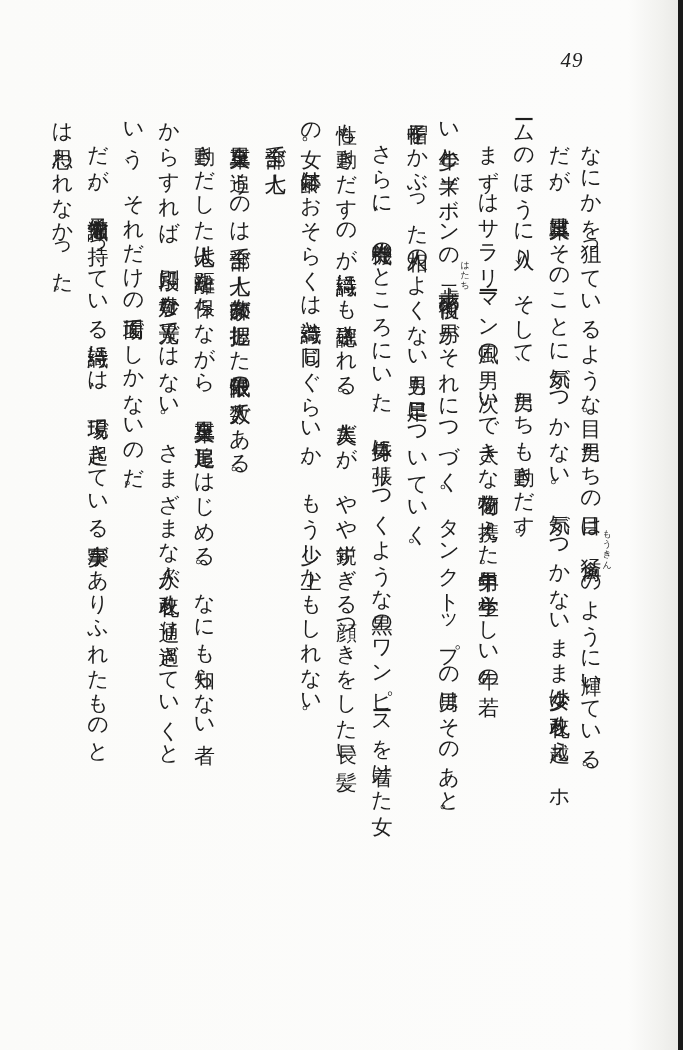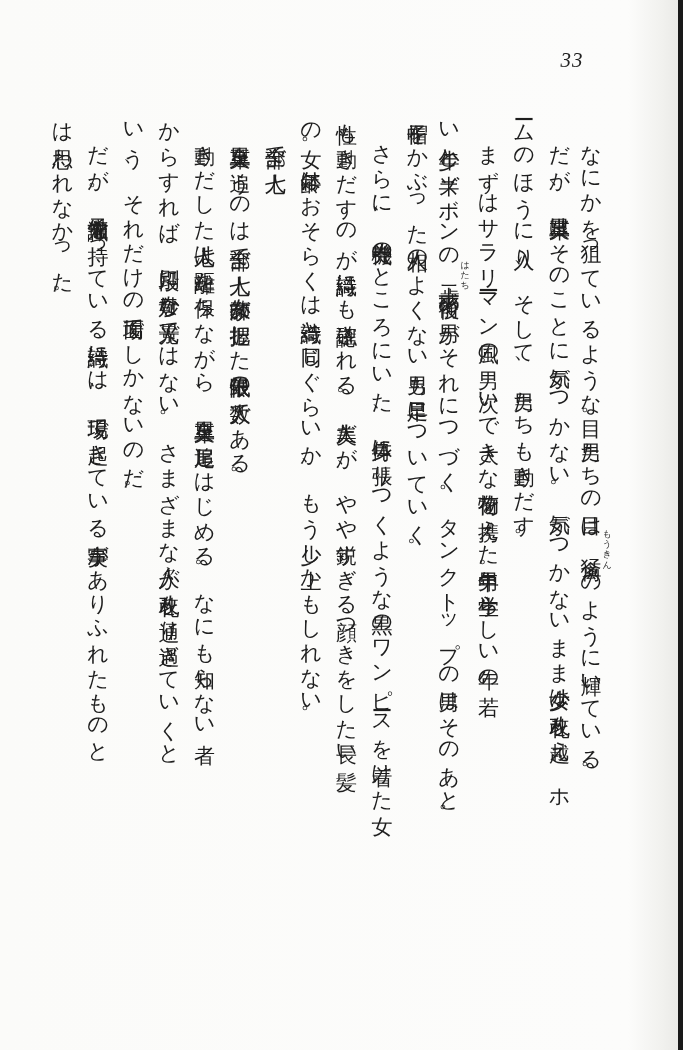--- a/index.html
+++ b/index.html
@@ -70,21 +70,21 @@
     font-size: 9px;
     letter-spacing: 0;
     color: #2a2a2a;
   }
 </style>
 </head>
 <body>
 
 <div class="page">
   <div class="edge-line"></div>
-  <div class="page-number">33</div>
+  <div class="page-number">49</div>
   <div class="text-area" id="text-area">
       <div class="column indent">なにかを狙っているような目。男たちの目は<ruby>猛禽<rt>もうきん</rt></ruby>のように輝いている。</div>
       <div class="column indent">だが、真里菜はそのことに気がつかない。気がつかないまま少女は改札を越え、ホ</div>
       <div class="column">ームのほうに入り、そして、男たちも動きだす。</div>
       <div class="column indent">まずはサラリーマン風の男。次いで大きな荷物を携えた中年男。学生らしい年の若</div>
       <div class="column">い少年と半ズボンの<ruby>二十歳<rt>はたち</rt></ruby>前後の男がそれにつづく。タンクトップの男はそのあと。</div>
       <div class="column">帽子をかぶった人相のよくない男も足早についていく。</div>
       <div class="column indent">さらに、券売機のところにいた、身体に張りつくような黒のワンピースを着けた女</div>
       <div class="column">性も動きだすのが詩織にも確認される。美人だが、やや鋭すぎる顔つきをした長い髪</div>
       <div class="column">の女。年齢はおそらくは詩織と同じぐらいか、もう少し上かもしれない。</div>

